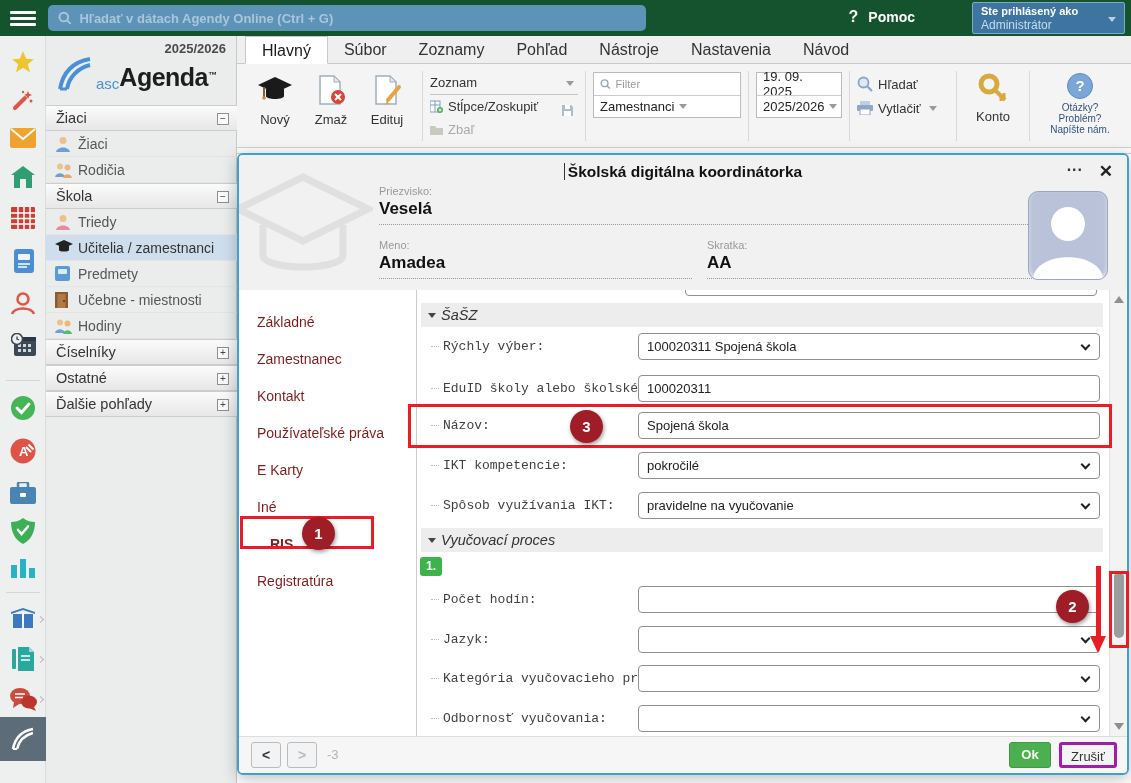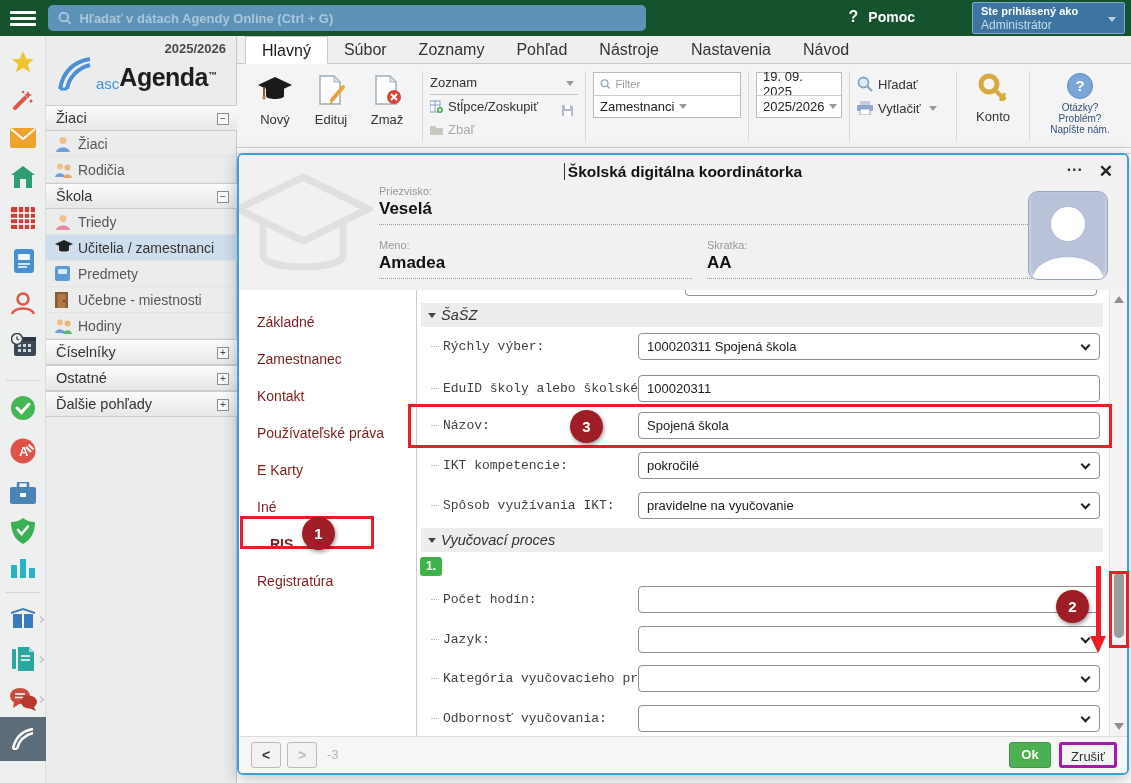--- a/index.html
+++ b/index.html
@@ -373,36 +373,36 @@
               <circle cx="6" cy="21" r="1.8" fill="#c98a4b"></circle>
             </svg>
           </div>
         <div class="lb">Nový</div>
       </div>
       <div class="bigbtn">
         <div class="ic">
             <svg width="30" height="30" viewBox="0 0 30 30">
               <path d="M4 1 H18 L24 7 V29 H4 Z" fill="#fff" stroke="#9fb0bd" stroke-width="1.5"></path>
               <path d="M18 1 L24 7 H18 Z" fill="#dfe7ee" stroke="#9fb0bd"></path>
-              <line x1="27" y1="12" x2="16" y2="25" stroke="#e8a33d" stroke-width="4" stroke-linecap="round"></line>
-              <path d="M15 26 L13 30 L17 28.5 Z" fill="#caa36a"></path>
-            </svg>
-          </div>
-        <div class="lb">Edituj</div>
+              <circle cx="22" cy="22" r="7" fill="#d6453a"></circle>
+              <path d="M19 19 L25 25 M25 19 L19 25" stroke="#fff" stroke-width="2"></path>
+            </svg>
+          </div>
+        <div class="lb">Zmaž</div>
       </div>
       <div class="bigbtn">
         <div class="ic">
             <svg width="30" height="30" viewBox="0 0 30 30">
               <path d="M4 1 H18 L24 7 V29 H4 Z" fill="#fff" stroke="#9fb0bd" stroke-width="1.5"></path>
               <path d="M18 1 L24 7 H18 Z" fill="#dfe7ee" stroke="#9fb0bd"></path>
-              <circle cx="22" cy="22" r="7" fill="#d6453a"></circle>
-              <path d="M19 19 L25 25 M25 19 L19 25" stroke="#fff" stroke-width="2"></path>
-            </svg>
-          </div>
-        <div class="lb">Zmaž</div>
+              <line x1="27" y1="12" x2="16" y2="25" stroke="#e8a33d" stroke-width="4" stroke-linecap="round"></line>
+              <path d="M15 26 L13 30 L17 28.5 Z" fill="#caa36a"></path>
+            </svg>
+          </div>
+        <div class="lb">Edituj</div>
       </div>
       <div class="tsep"></div>
       <div class="g-list">
         <div class="row first">
             <span>Zoznam</span>
             <span class="rt tri"></span>
           </div>
         <div class="row">
             <svg width="13" height="13" viewBox="0 0 13 13">
               <rect width="10" height="11" y="1" fill="#fff" stroke="#7aa0c4"></rect>

